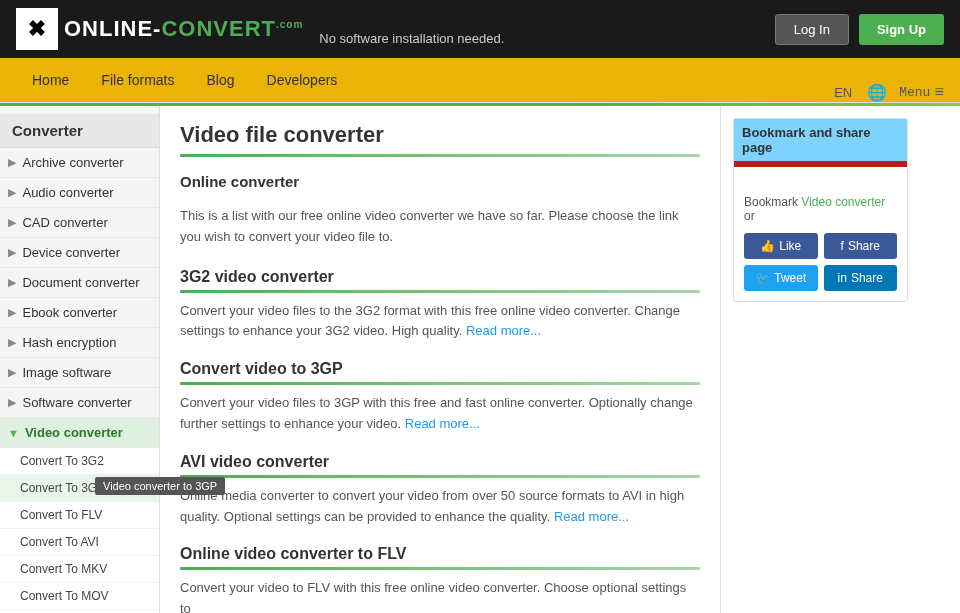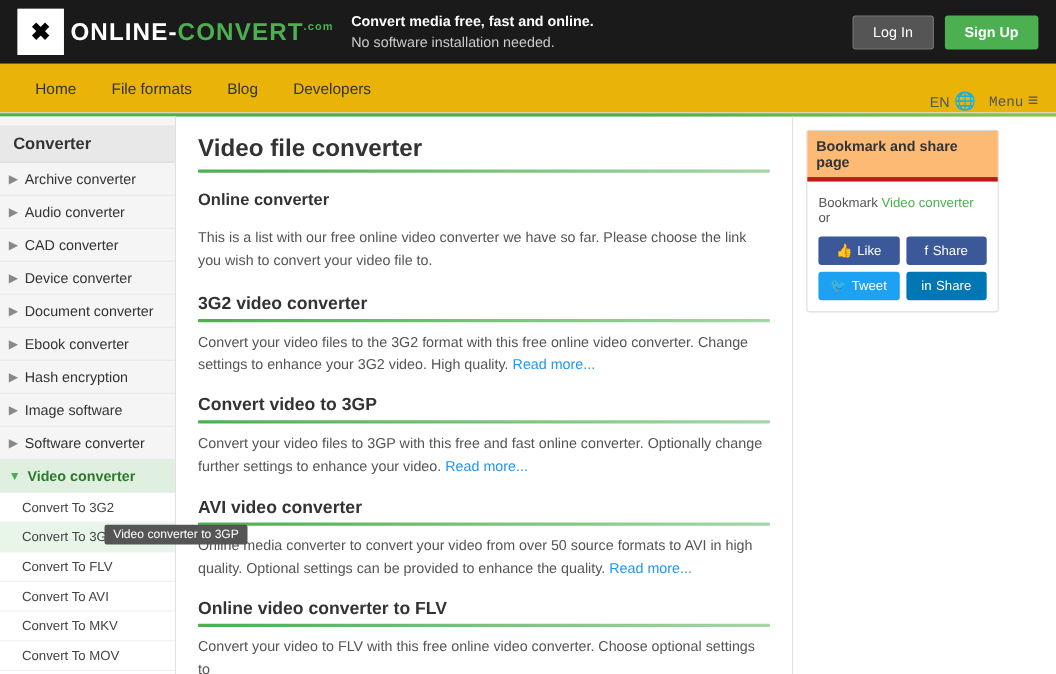--- a/index.html
+++ b/index.html
@@ -93,21 +93,21 @@
     .nav-right {
       display: flex;
       align-items: center;
       gap: 12px;
       font-size: 13px;
       color: #555;
     }
     .nav-lang {
       display: flex;
       align-items: center;
-      gap: 4px;
+      gap: 15px;
       cursor: pointer;
     }
     .globe-icon { font-size: 16px; }
     .nav-menu {
       display: flex;
       align-items: center;
       gap: 4px;
       cursor: pointer;
       font-family: Liberation Mono, monospace;
     }
@@ -251,24 +251,24 @@
     .bookmark-box {
       border: 1px solid #ddd;
       border-radius: 3px;
       padding: 10px;
     }
     .bookmark-title {
       font-size: 13px;
       font-weight: bold;
       color: #333;
       margin-bottom: 8px;
-      background: #fdba74;
+      background: #7dd3fc;
       padding: 6px 8px;
-      margin: -10px -10px 12px -10px;
-      border-bottom: 4px solid #b91c1c;
+      margin: -10px -10px 28px -10px;
+      border-bottom: 6px solid #b91c1c;
     }
     .bookmark-text {
       font-size: 12px;
       color: #555;
       margin-bottom: 10px;
     }
     .bookmark-text .link { color: #4caf50; cursor: pointer; }
     .social-buttons {
       display: flex;
       flex-direction: column;
@@ -300,21 +300,21 @@
 <body>
 
 <header class="header">
   <div class="logo-box">
     <div class="logo-icon">✖</div>
     <div class="logo-text">
       ONLINE-<span>CONVERT</span><span class="logo-com">.com</span>
     </div>
   </div>
   <div class="header-tagline">
-    <strong>Convert media free, fast and online.</strong><br>
+    <br>
     <span>No software installation needed.</span>
   </div>
   <div class="header-buttons">
     <button class="btn-login">Log In</button>
     <button class="btn-signup">Sign Up</button>
   </div>
 </header>
 
 <nav class="navbar">
   <div class="nav-links">

